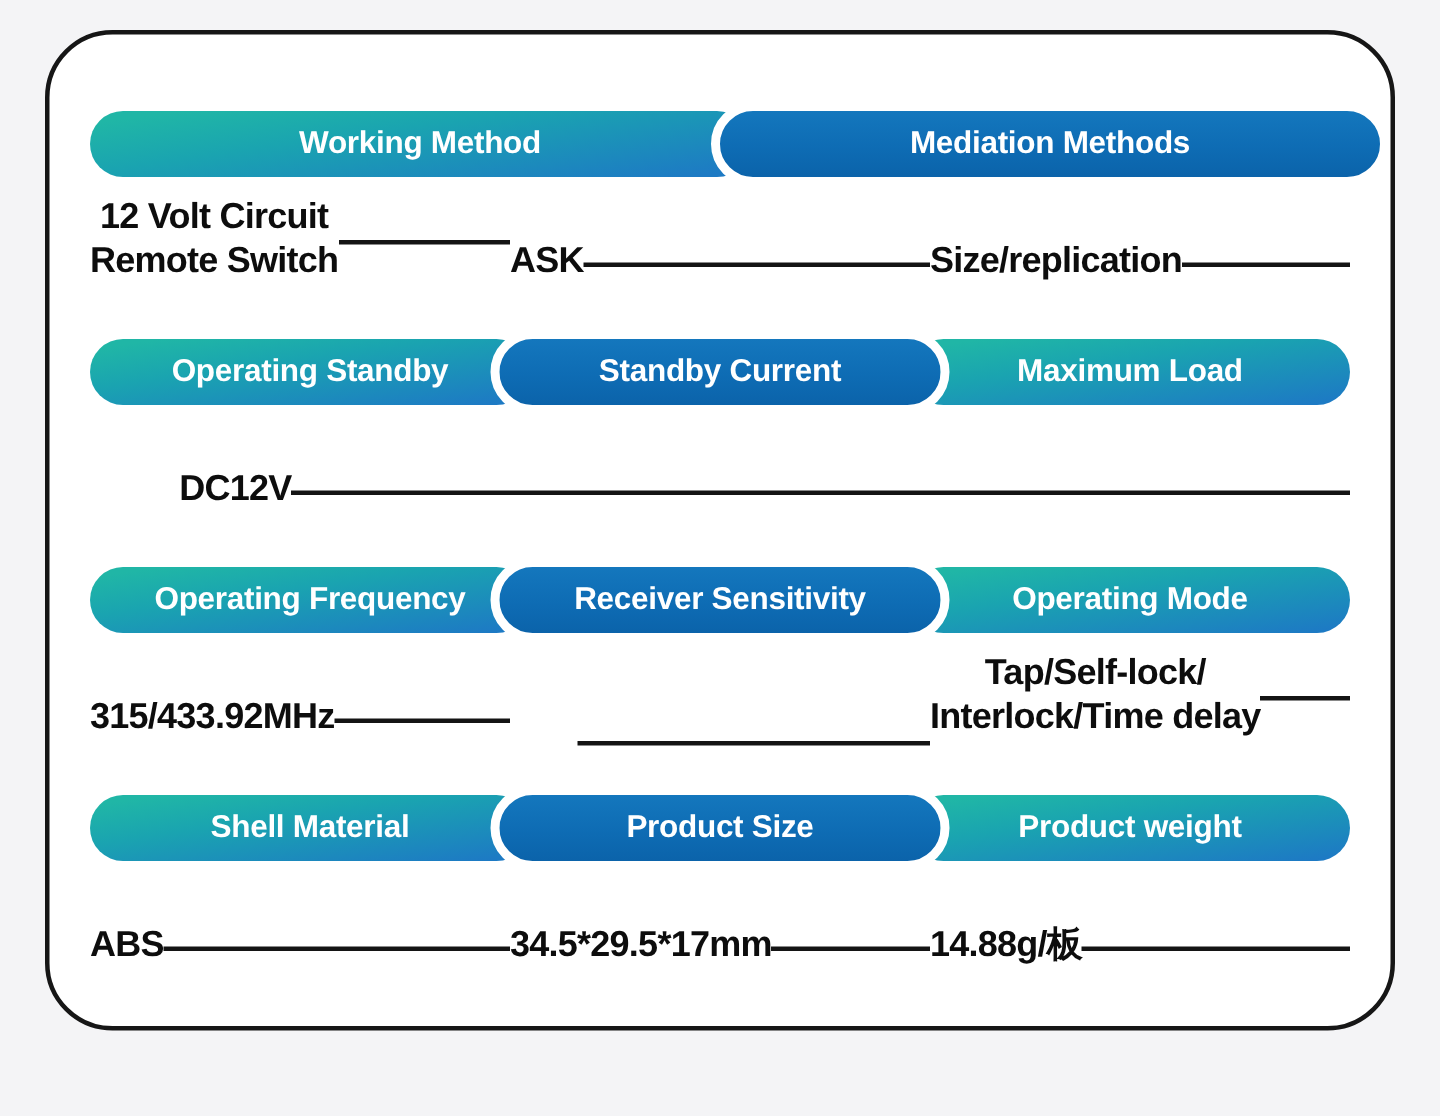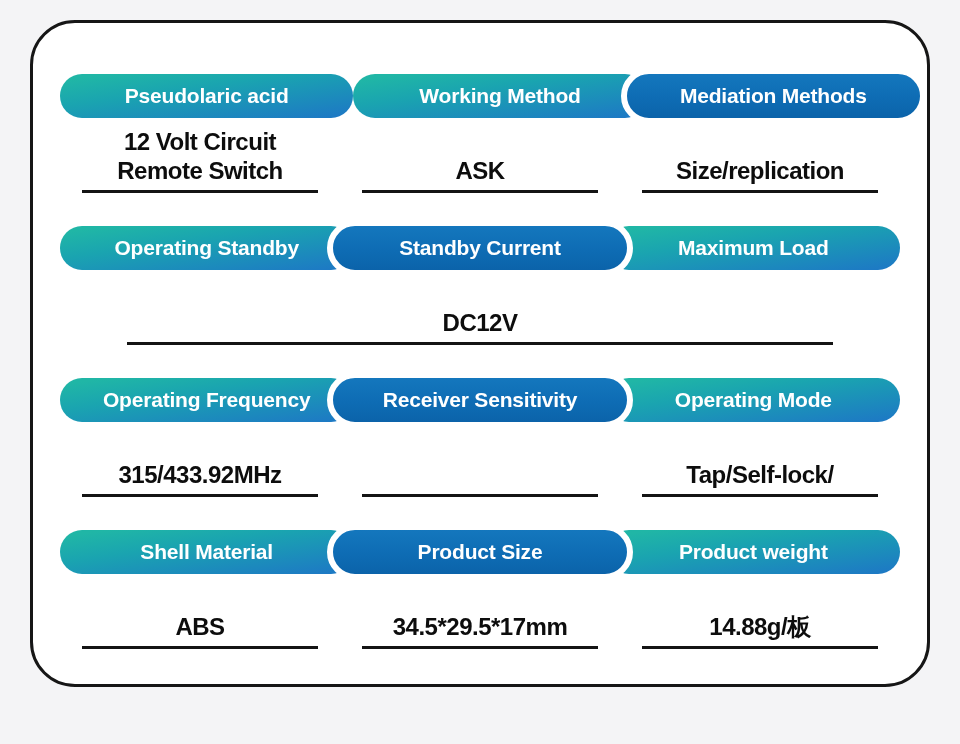--- a/index.html
+++ b/index.html
@@ -52,21 +52,20 @@
   }
   .value-row {
     display: flex;
     height: 108px;
     align-items: flex-end;
     padding-bottom: 33px;
   }
   .value-cell {
     flex: 1 1 0;
     display: flex;
-    flex-direction: column;
     align-items: center;
     justify-content: flex-end;
     min-width: 0;
   }
   .value-text {
     text-align: center;
     font-size: 24px;
     line-height: 29px;
     font-weight: 700;
     letter-spacing: -0.5px;
@@ -81,23 +80,20 @@
   }
 </style>
 </head>
 <body>
 
 <div class="spec-card">
 
   <section class="spec-section">
     <div class="pill-row">
       <div class="pill side">
-        <span>Pseudolaric acid</span>
-      </div>
-      <div class="pill side">
         <span>Working Method</span>
       </div>
       <div class="pill mid">
         <span>Mediation Methods</span>
       </div>
     </div>
     <div class="value-row">
       <div class="value-cell">
         <div class="value-text">
           <div>12 Volt Circuit</div>
@@ -164,20 +160,21 @@
 
         </div>
         <div class="value-rule"></div>
       </div>
       <div class="value-cell">
         <div class="value-rule"></div>
       </div>
       <div class="value-cell">
         <div class="value-text">
           <div>Tap/Self-lock/</div>
+          <div>Interlock/Time delay</div>
         </div>
         <div class="value-rule"></div>
       </div>
     </div>
   </section>
 
   <section class="spec-section">
     <div class="pill-row">
       <div class="pill side">
         <span>Shell Material</span>

